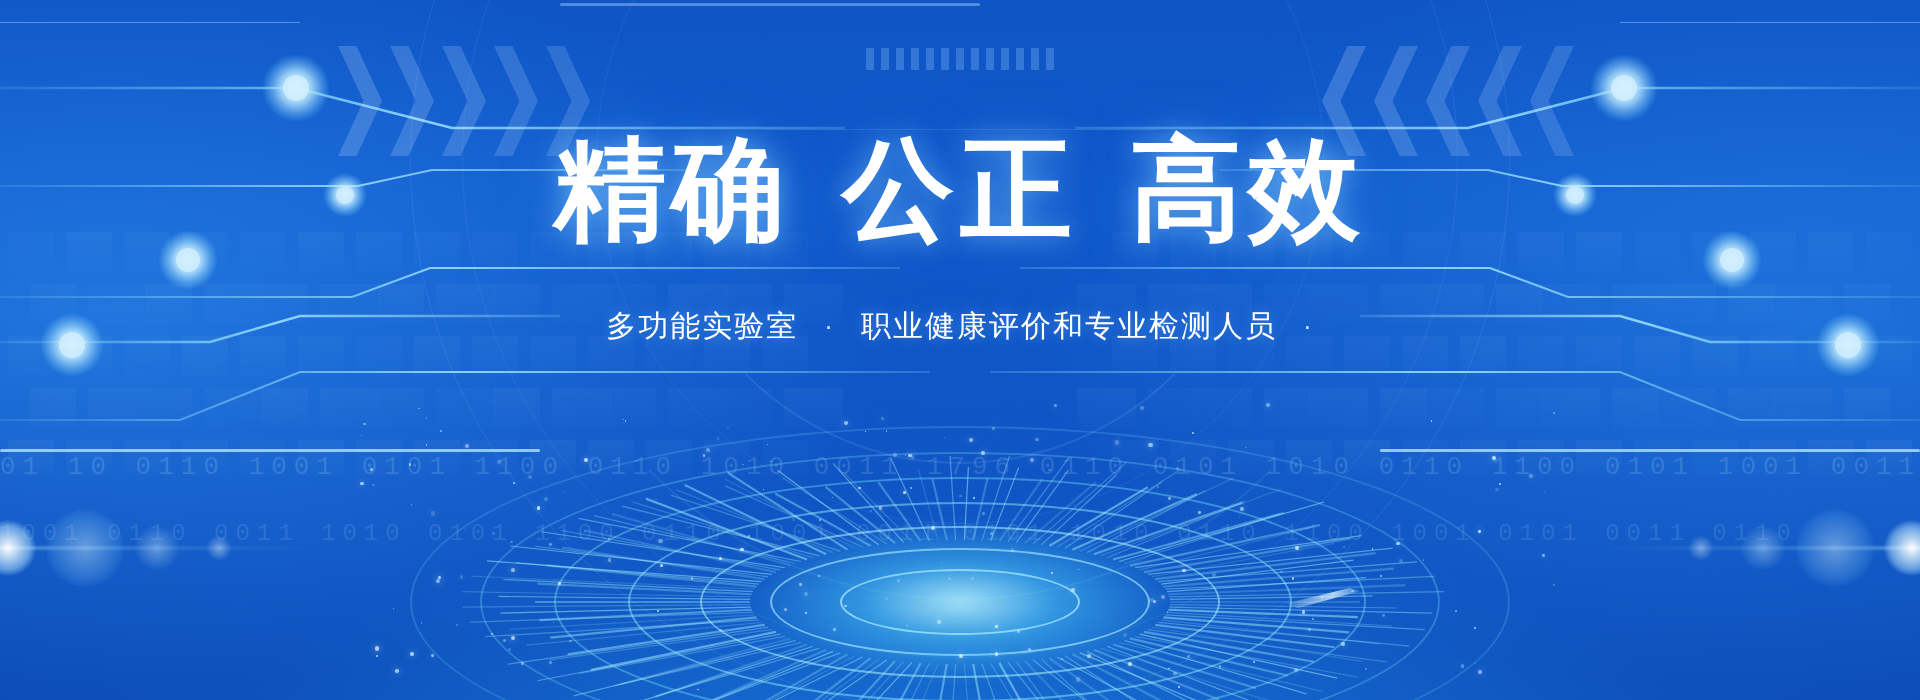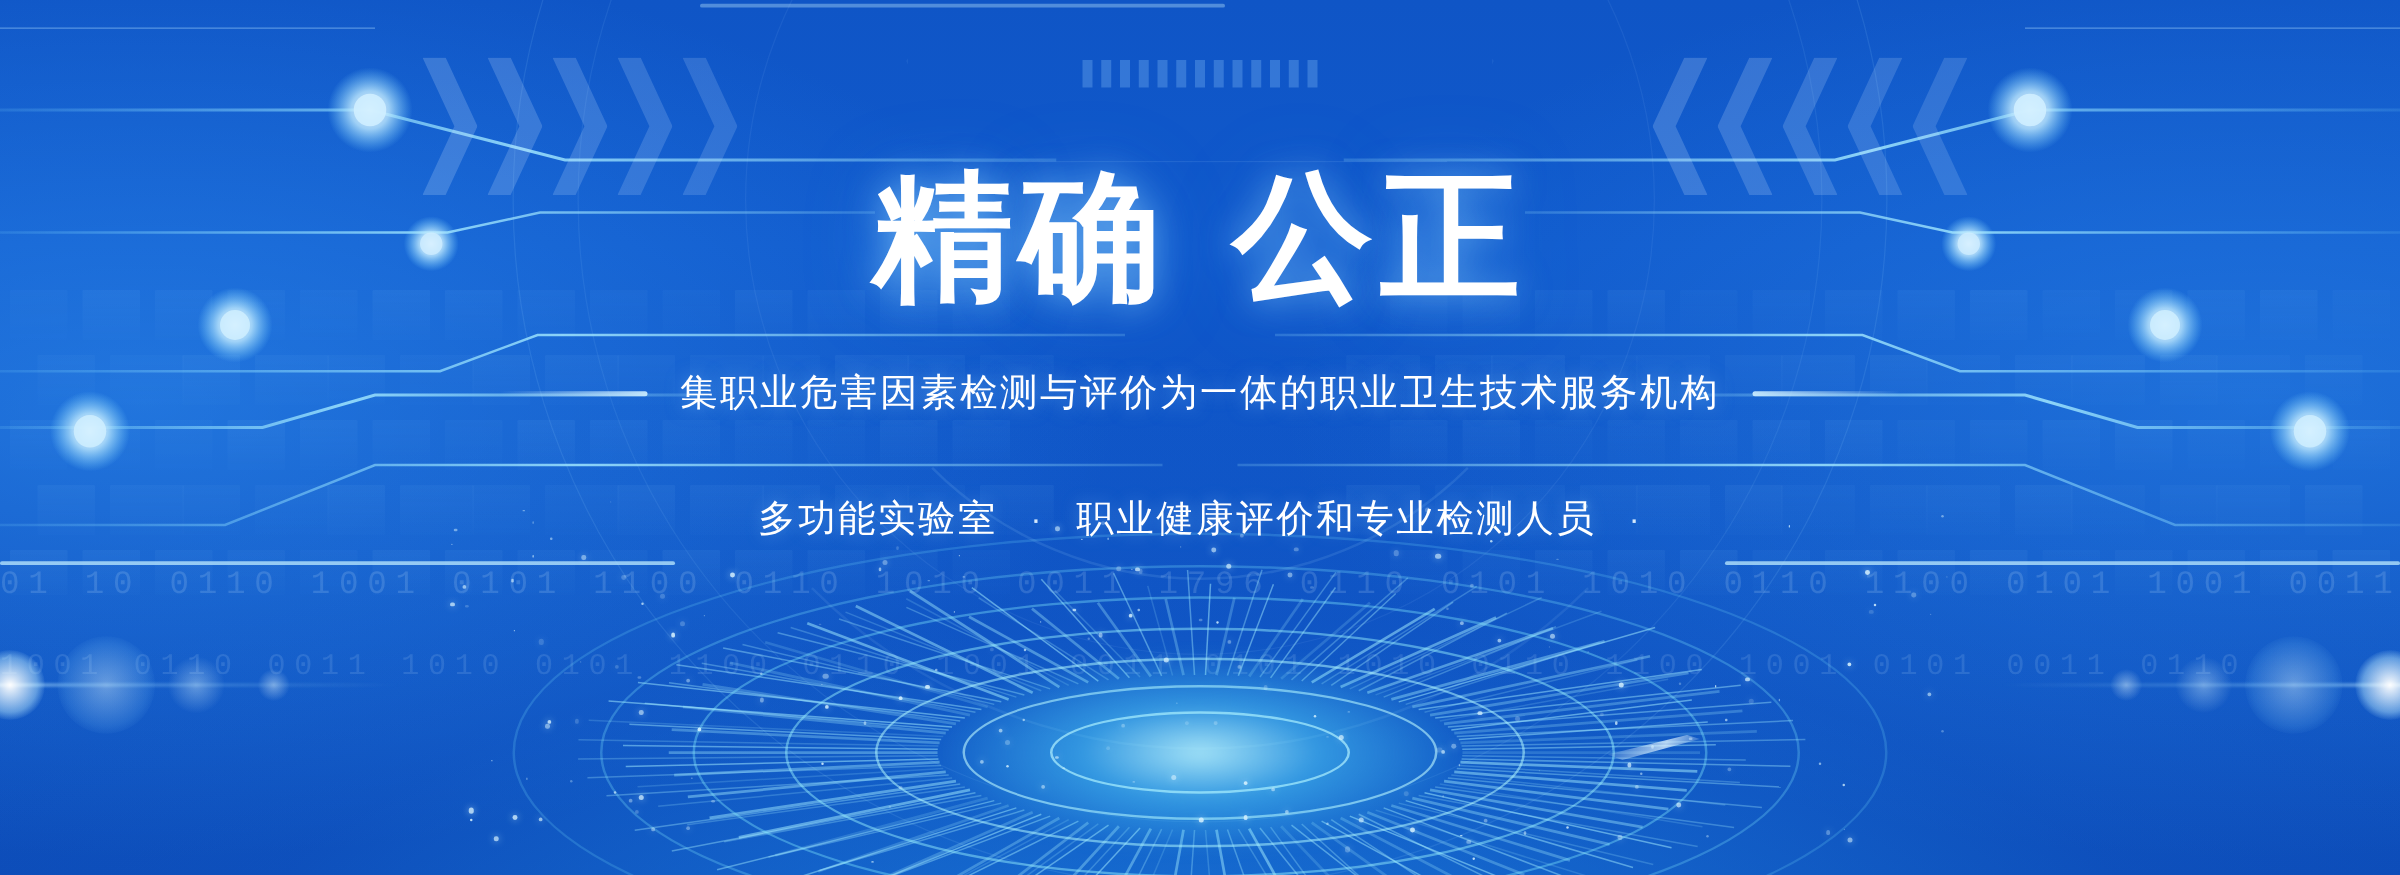--- a/index.html
+++ b/index.html
@@ -757,27 +757,23 @@
 
   <div style="position:absolute;right:560px;bottom:92px;width:74px;height:20px;
               background:linear-gradient(115deg,rgba(255,255,255,0) 0%,rgba(225,245,255,.75) 60%,rgba(255,255,255,0) 100%);
               clip-path:polygon(0 78%,86% 0,100% 16%,16% 100%);"></div>
 
   <div class="content">
 
     <div class="headline">
       <span class="w">精确</span>
       <span class="w">公正</span>
+      <span class="w">高效</span>
     </div>
 
-    <div class="subrow">
-      <span class="rule"></span>
-      <span class="subtitle">集职业危害因素检测与评价为一体的职业卫生技术服务机构</span>
-      <span class="rule right"></span>
-    </div>
 
     <div class="features">
       <span>多功能实验室</span>
       <span class="sep">·</span>
       <span>职业健康评价和专业检测人员</span>
       <span class="sep">·</span>
     </div>
 
   </div>
 </div>

